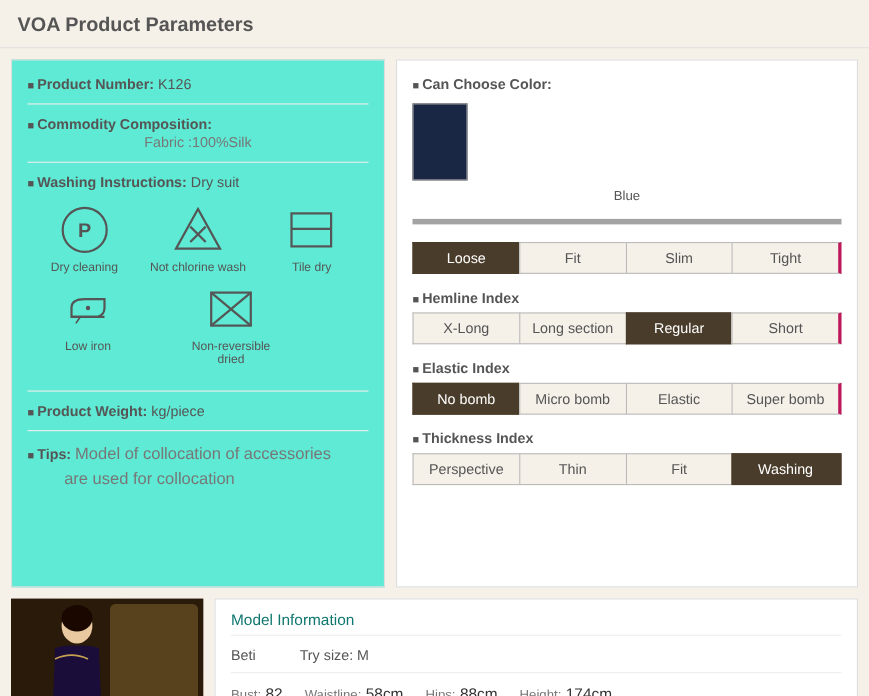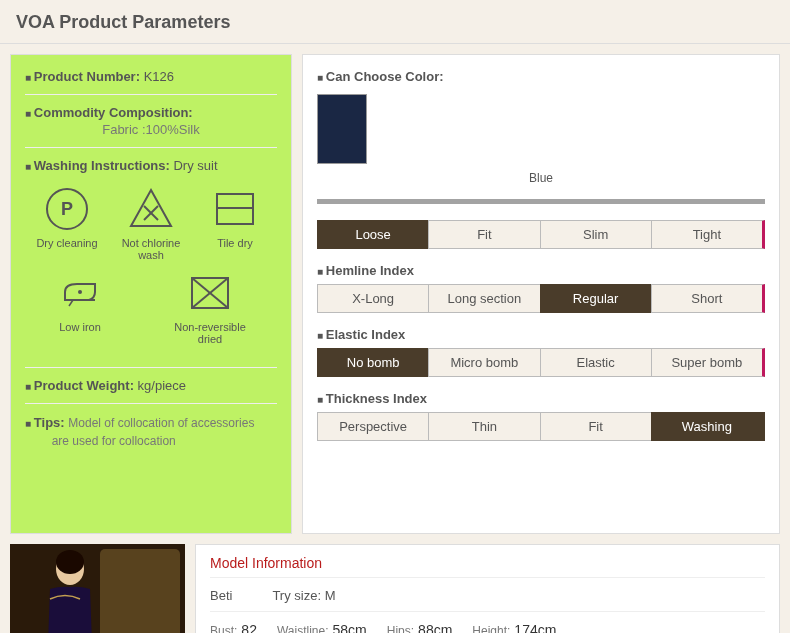--- a/index.html
+++ b/index.html
@@ -24,23 +24,23 @@
     .main-content {
       display: flex;
       gap: 0;
       background: #f5f0e8;
       padding: 10px;
       gap: 10px;
     }
 
     
     .left-panel {
-      background: #bef264;
+      background: #5eead4;
       border: 1px solid #ddd;
-      width: 282px;
+      width: 340px;
       min-height: 480px;
       padding: 14px;
       flex-shrink: 0;
     }
 
     .info-row {
       margin-bottom: 10px;
       padding-bottom: 10px;
       border-bottom: 1px solid #eee;
     }
@@ -109,21 +109,21 @@
       padding-left: 10px;
       margin-bottom: 12px;
     }
 
     .tips-row {
       margin-top: 8px;
     }
 
     .tips-text {
       color: #777;
-      font-size: 12px;
+      font-size: 15px;
       line-height: 1.5;
       text-align: right;
     }
 
     
     .right-panel {
       background: #fff;
       border: 1px solid #ddd;
       flex: 1;
       padding: 14px;
@@ -233,21 +233,21 @@
 
     .model-info {
       flex: 1;
       background: #fff;
       border: 1px solid #ddd;
       padding: 10px 14px;
     }
 
     .model-info-title {
       font-size: 14px;
-      color: #b91c1c;
+      color: #0f766e;
       margin-bottom: 10px;
       border-bottom: 1px solid #eee;
       padding-bottom: 6px;
     }
 
     .model-name-row {
       display: flex;
       gap: 40px;
       margin-bottom: 10px;
       padding-bottom: 8px;

